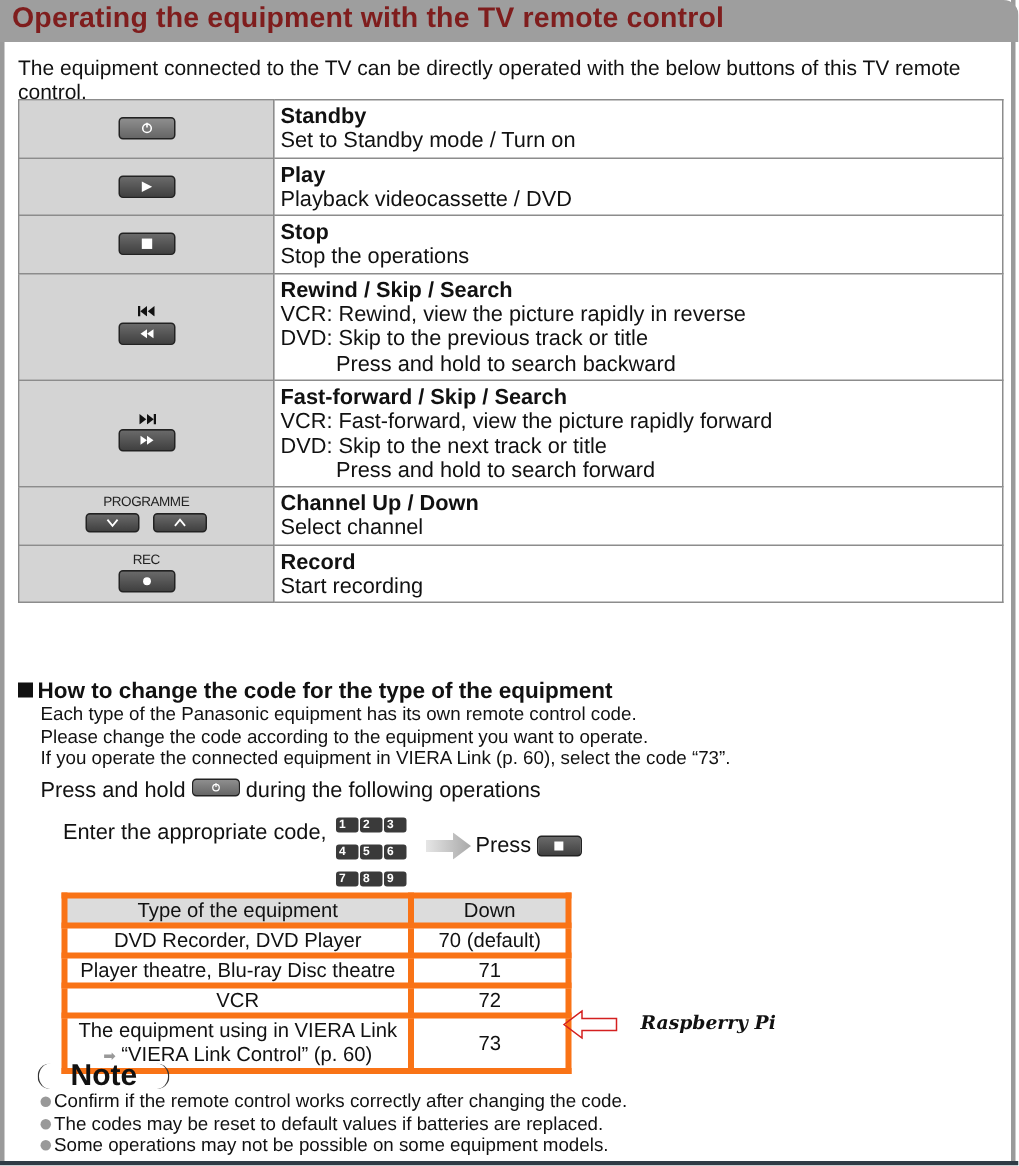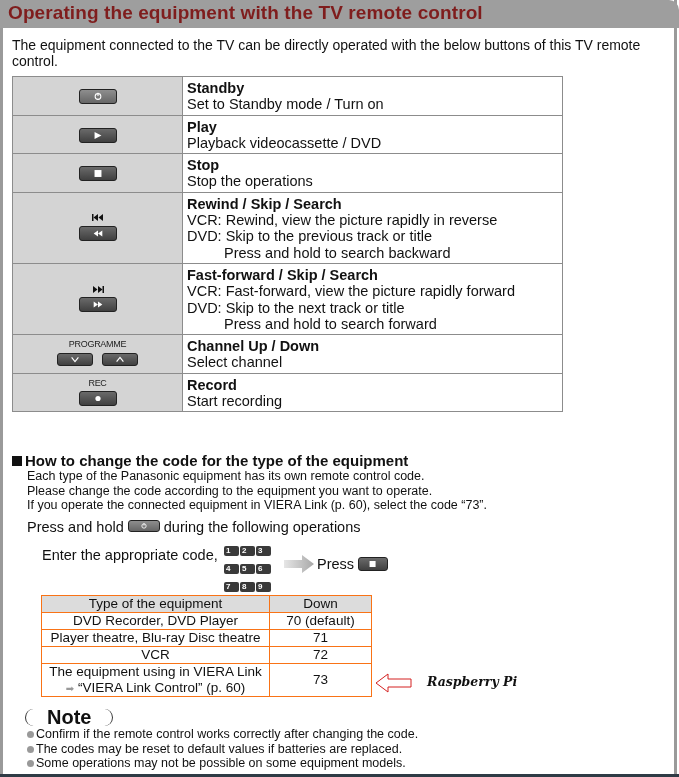--- a/index.html
+++ b/index.html
@@ -5,21 +5,21 @@
   html, body { margin:0; padding:0; background:#ffffff; }
   body { width:679px; height:777px; position:relative; overflow:hidden;
          font-family:"Liberation Sans", sans-serif; color:#111; }
   .frame { position:absolute; left:0; top:0; width:677px; height:775px;
            border-right:3px solid #9a9a9a; border-left:3px solid #9a9a9a; box-sizing:border-box; }
   .title-bar { position:absolute; left:0; top:0; width:679px; height:28px; background:#9e9e9e;
                border-radius:0 10px 0 0; }
   .title-bar h1 { margin:0; position:absolute; left:8px; top:2px; font-size:19px; font-weight:bold;
                   color:#7f1d1d; letter-spacing:0.1px; }
   .intro { position:absolute; left:12px; top:37px; width:640px; font-size:14px; line-height:16px; }
-  table.btns { position:absolute; left:12px; top:76px; width:551px; border-collapse:collapse; }
+  table.btns { position:absolute; left:12px; top:66px; width:657px; border-collapse:collapse; }
   table.btns td { border:1px solid #8c8c8c; padding:0; vertical-align:middle; }
   table.btns td.icon-cell { width:169px; background:#d4d4d4; text-align:center;margin-top:20px; }
   table.btns td.desc { padding:3px 4px 2px 4px; font-size:14.5px; line-height:16.3px; }
   table.btns td.desc b { display:block; font-weight:bold; }
   .indent { padding-left:37px; }
   .rbtn { display:inline-block; width:38px; height:15px; border-radius:3px;
           background:linear-gradient(#6a6a6a,#404040); border:1px solid #222; box-sizing:border-box;
           position:relative; vertical-align:middle; }
   .rbtn.light { background:linear-gradient(#8e8e8e,#666); }
   .rbtn svg { position:absolute; left:0; top:0; width:100%; height:100%; }
@@ -31,21 +31,21 @@
   .press-hold { position:absolute; left:27px; top:519px; font-size:14.5px; line-height:17px; }
   .enter-code { position:absolute; left:42px; top:547px; font-size:14.5px; line-height:16px; }
   .keypad { position:absolute; left:223px; top:539px; width:52px; }
   .key { display:inline-block; width:15px; height:10px; background:#3a3a3a; border-radius:2px;
          color:#fff; font-size:8px; line-height:10px; text-align:left; padding-left:2px; box-sizing:border-box;
          margin:0 0 1px 1px; font-weight:bold; }
   .arrow-press { position:absolute; left:284px; top:555px; }
   .press-label { position:absolute; left:317px; top:556px; font-size:14.5px; }
   .press-btn { position:absolute; left:358px; top:557px; }
   table.codes { position:absolute; left:41px; top:595px; border-collapse:collapse; font-size:13.5px; }
-  table.codes td { border:1px solid #f97316; text-align:center; padding:0 4px; line-height:15.5px; height:16px; }
+  table.codes td { border:4px solid #f97316; text-align:center; padding:0 4px; line-height:15.5px; height:16px; }
   table.codes tr.hdr td { background:#dcdcdc; }
   table.codes td.c1 { width:219px; }
   table.codes td.c2 { width:93px; }
   .annot-arrow { position:absolute; left:375px; top:673px; }
   .annot-text { position:absolute; left:427px; top:674px; font-family:"DejaVu Serif", serif;
                 font-style:italic; font-weight:bold; font-size:12.5px; color:#111; }
   .note { position:absolute; left:25px; top:709px; }
   .note-badge { display:inline-block; font-size:20px; font-weight:bold; padding:0 21px; border-left:1.5px solid #333;
                 border-right:1.5px solid #333; border-radius:10px; line-height:17px; }
   .notes { position:absolute; left:27px; top:727px; font-size:12.5px; line-height:14.5px; }

